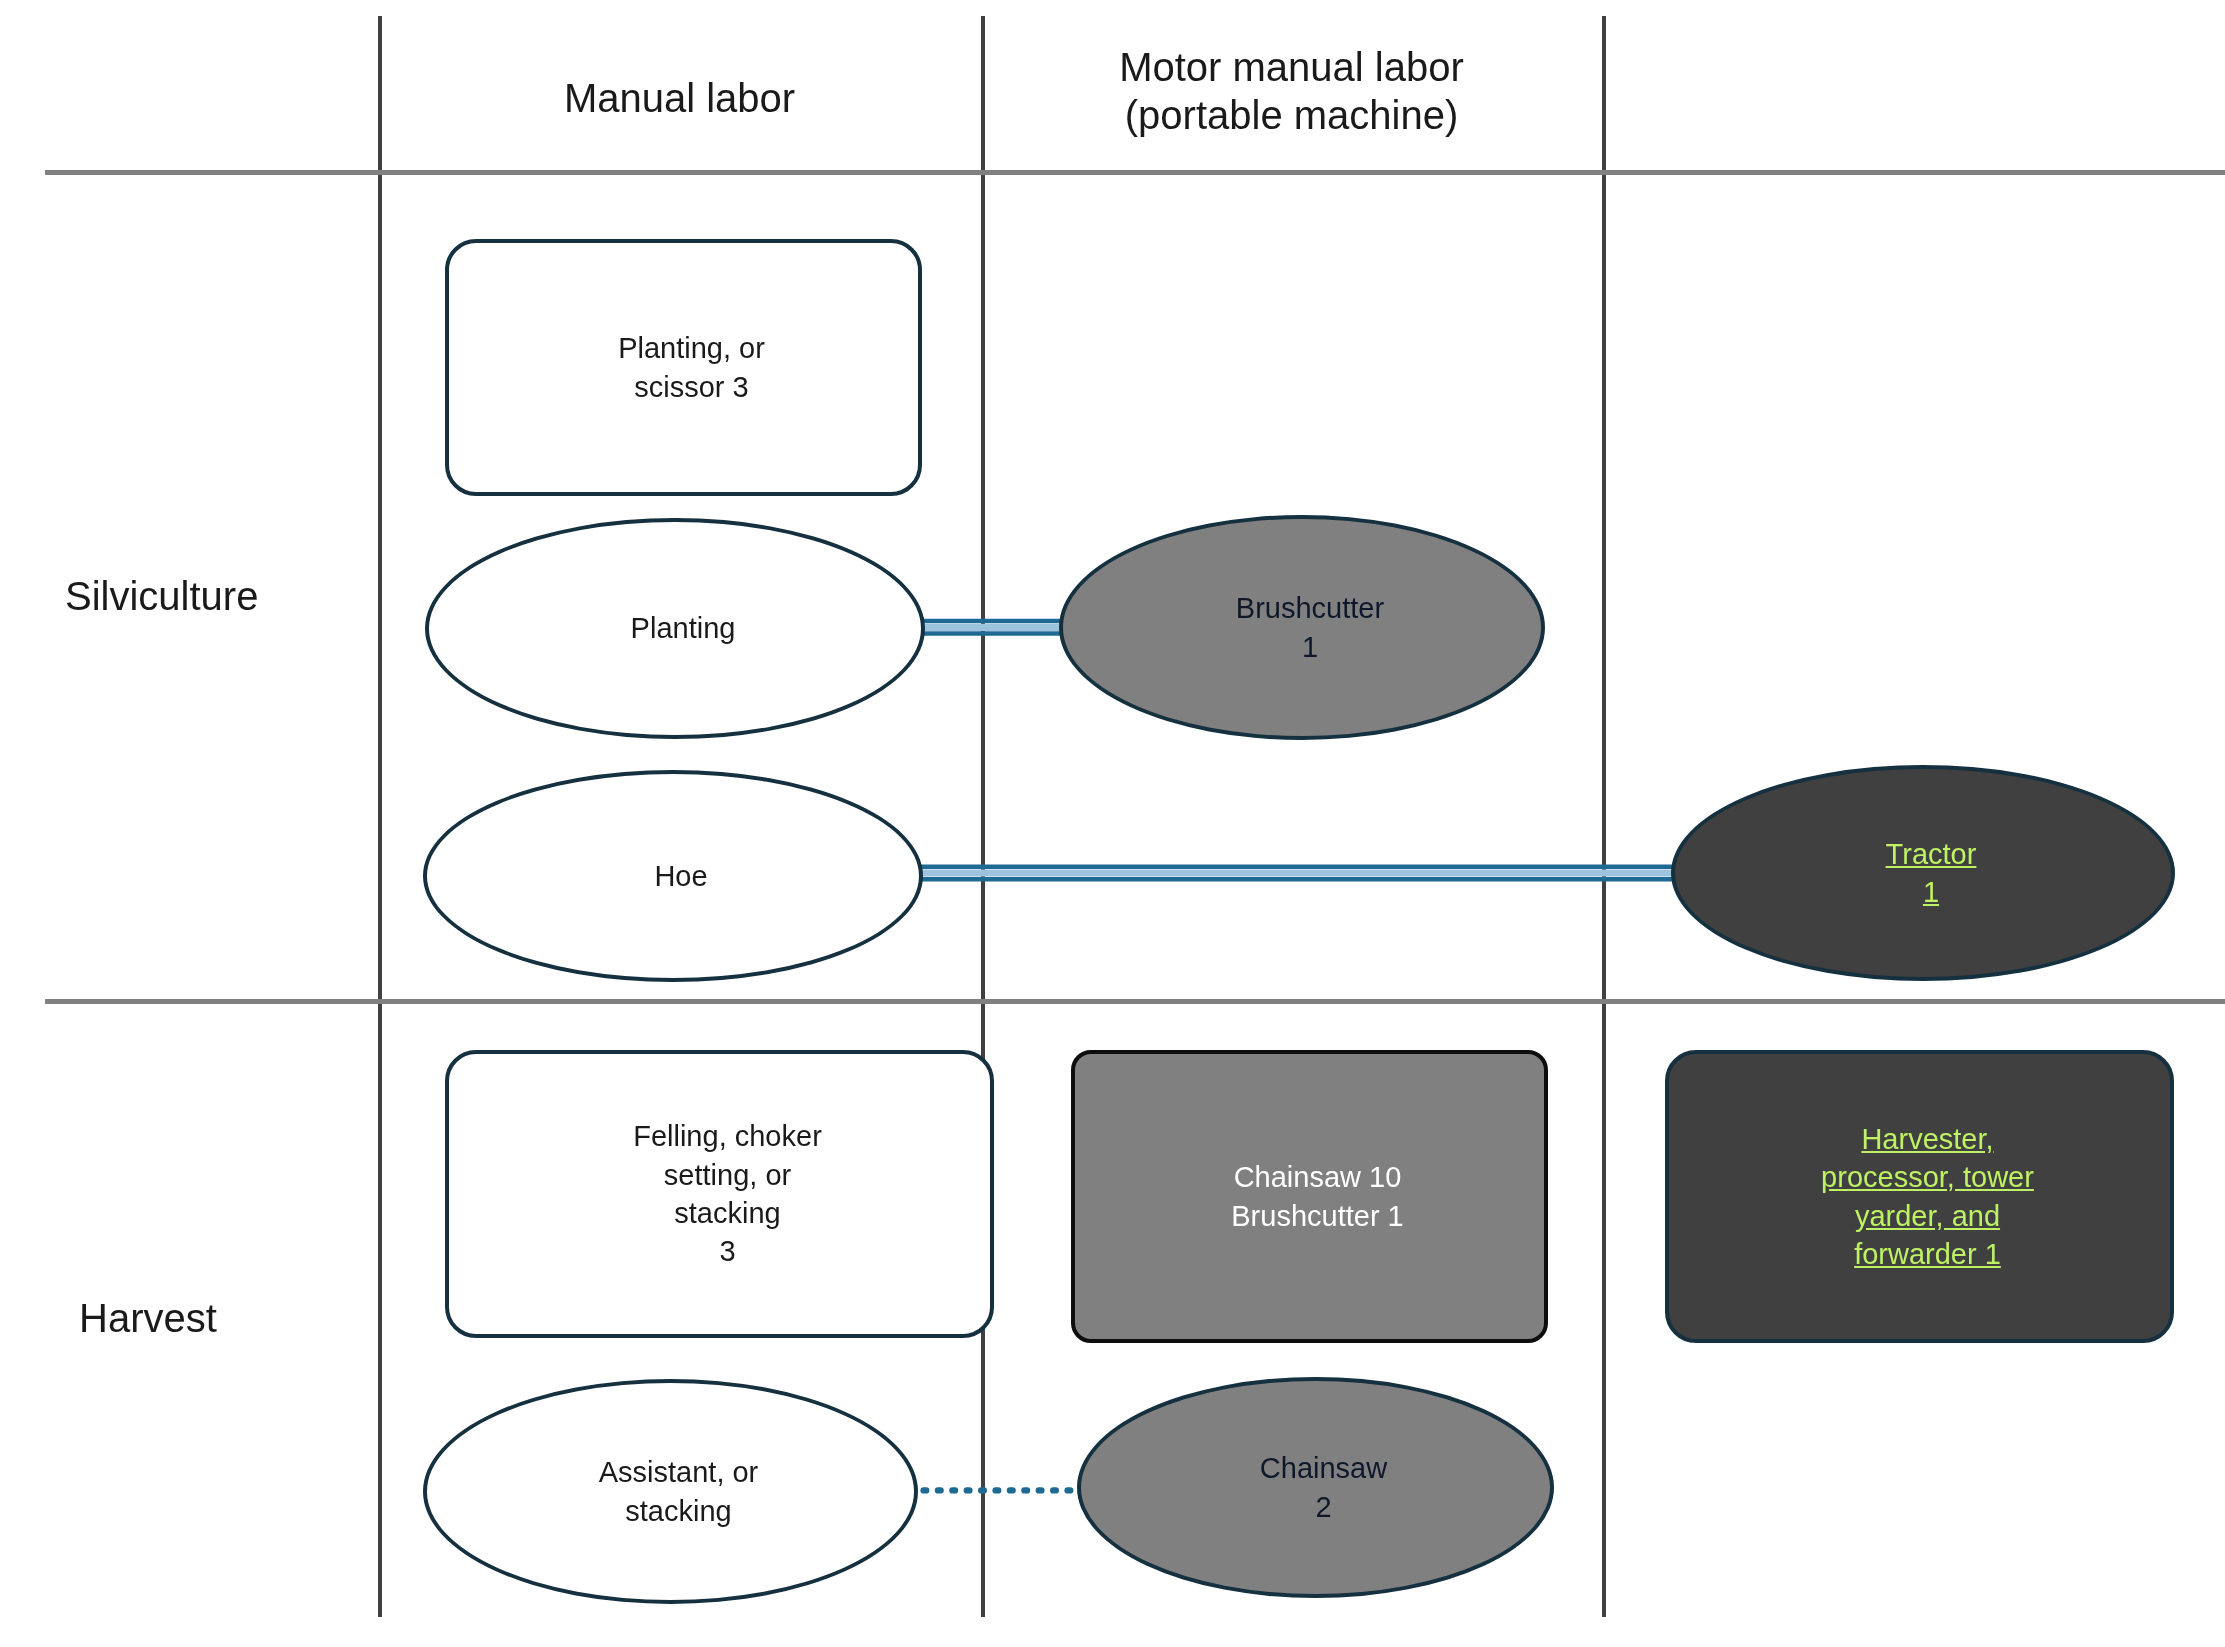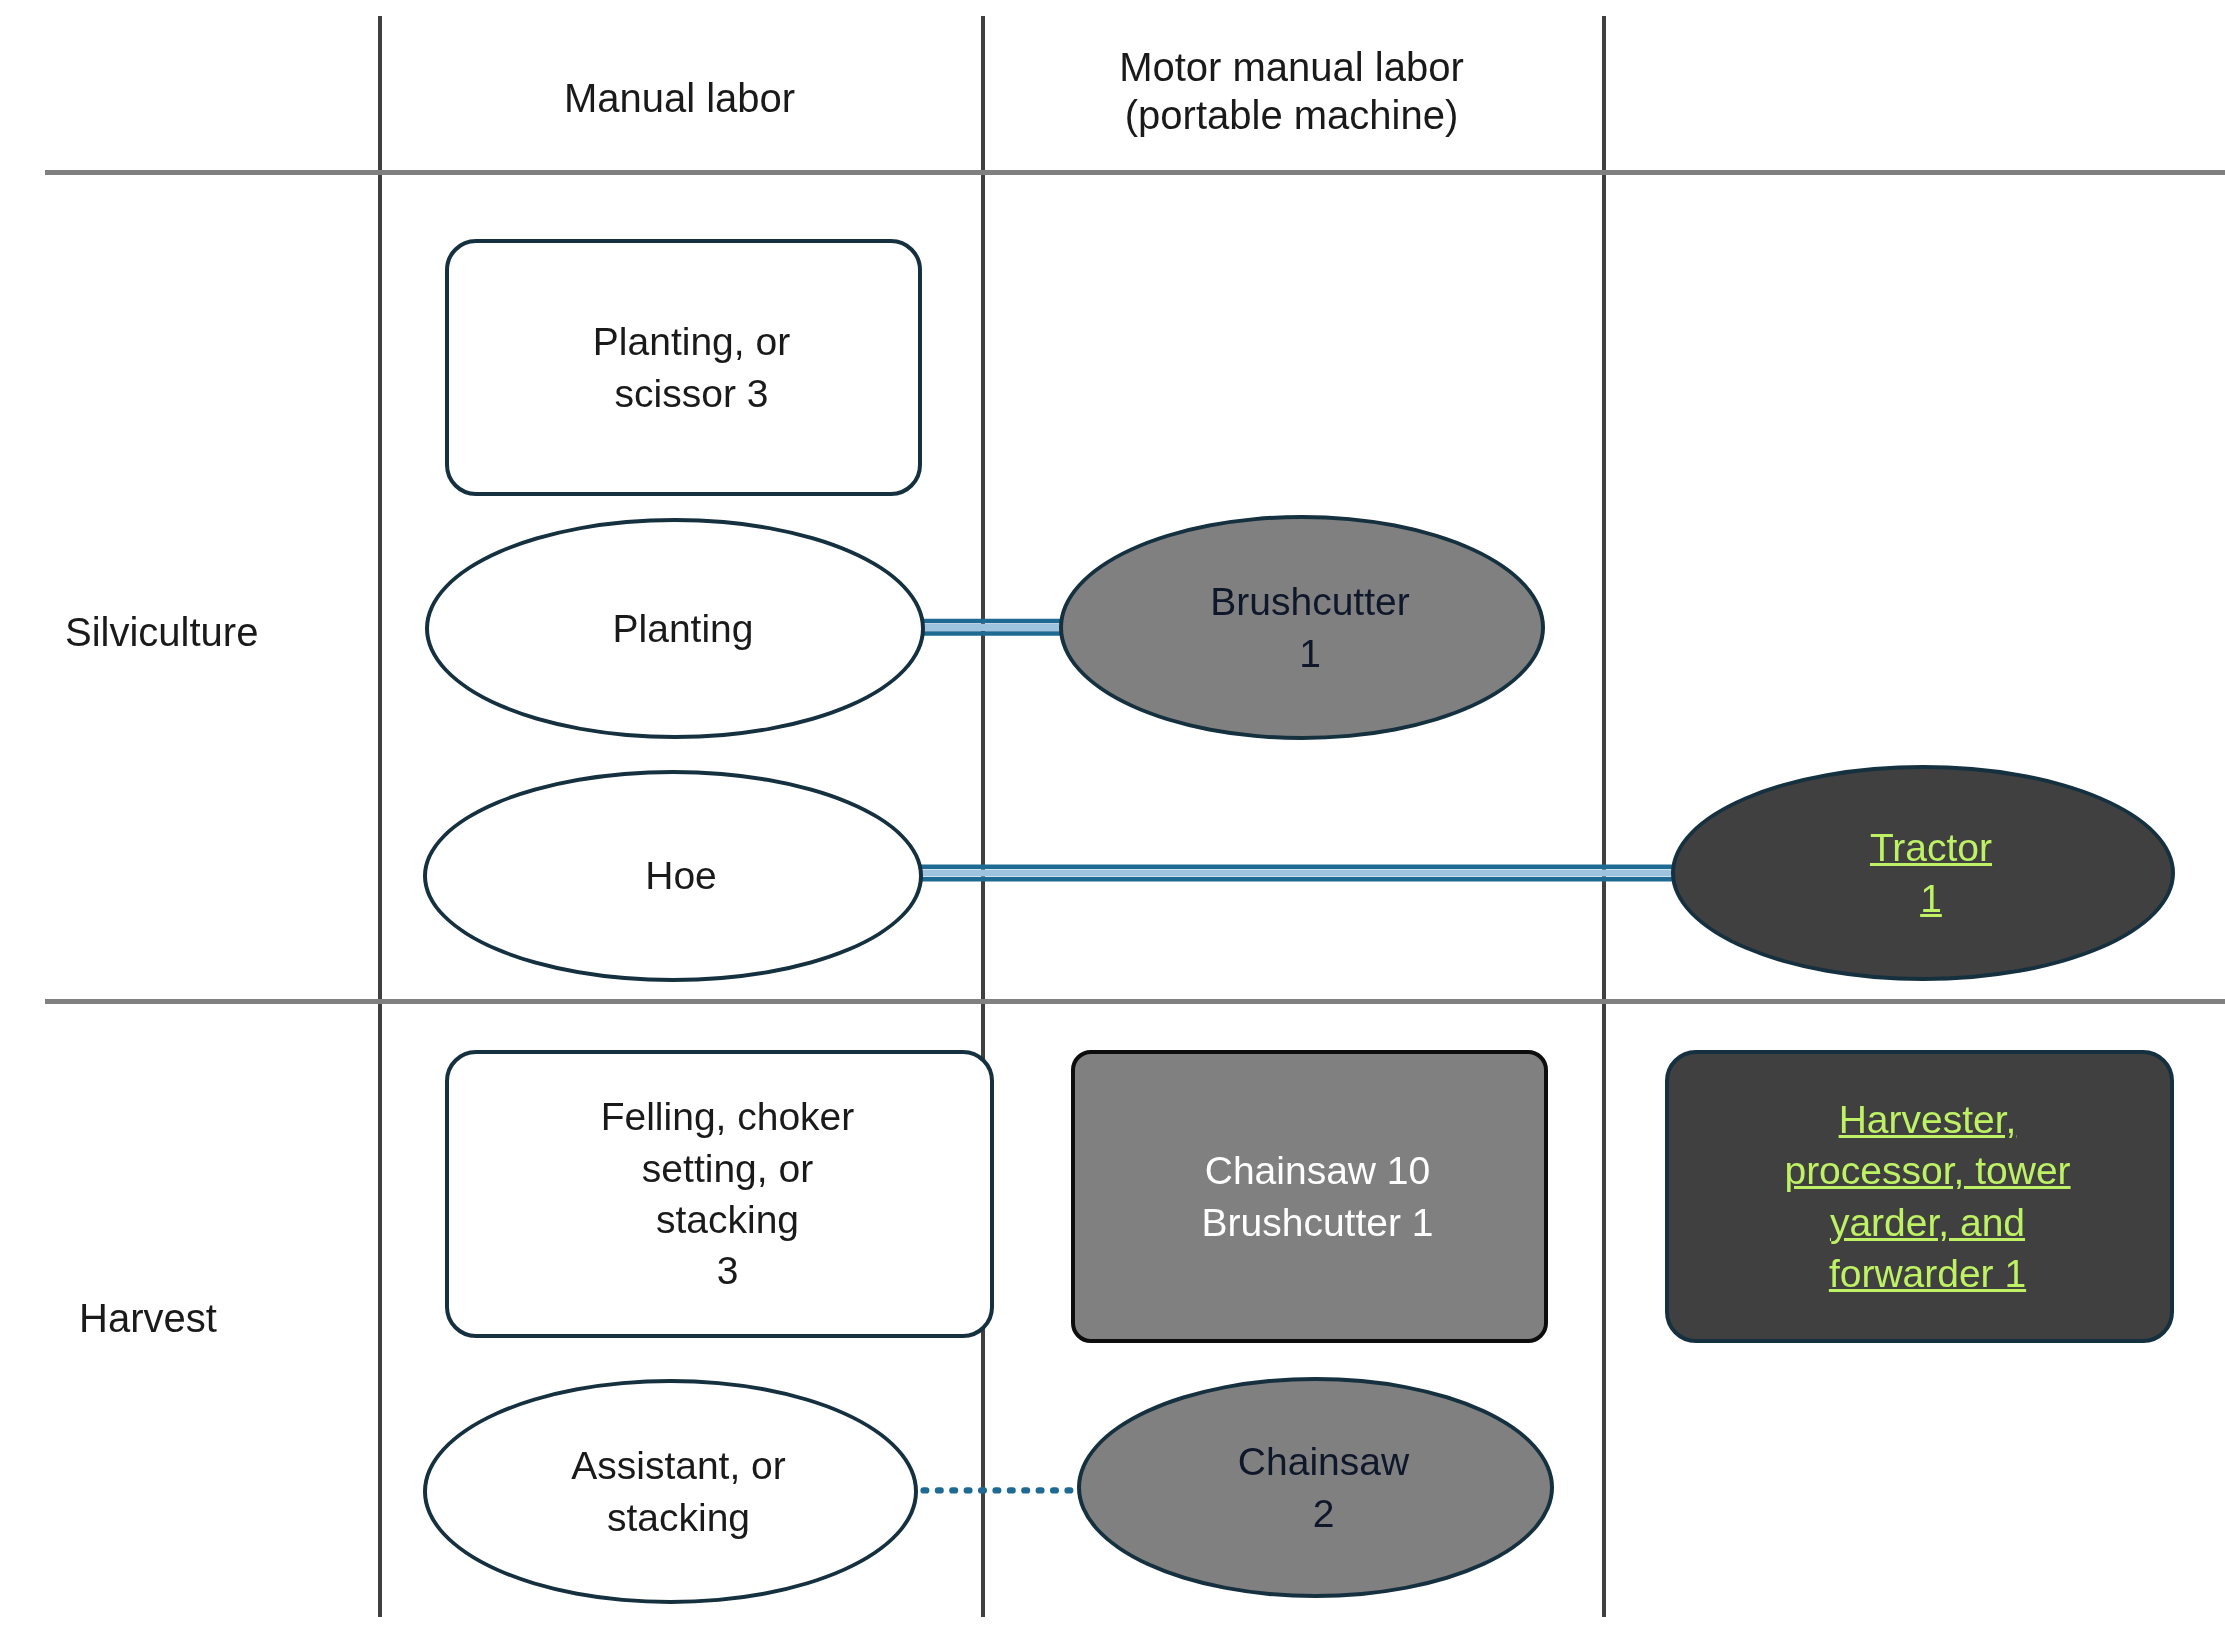--- a/index.html
+++ b/index.html
@@ -50,21 +50,21 @@
   }
 
   
   .node {
     position: absolute;
     display: flex;
     align-items: center;
     justify-content: center;
     text-align: center;
     box-sizing: border-box;
-    font-size: 39px;
+    font-size: 29px;
     line-height: 1.32;
     white-space: pre-line;
     z-index: 3;
     padding-left: 16px;
   }
   .node-rect {
     border-radius: 31px;
   }
   .node-ellipse {
     border-radius: 50%;
@@ -115,21 +115,21 @@
 
   <div class="hrule" style="top:170px; width:2181px;"></div>
   <div class="hrule" style="top:999px; width:2181px;"></div>
 
   <div class="col-head" style="left:387px; top:74px; width:585px;">Manual labor</div>
 
   <div class="col-head" style="left:990px; top:43px; width:603px;">Motor manual labor
 (portable machine)</div>
 
 
-  <div class="row-label" style="left:65px; top:572px;margin-top:36px;">Silviculture</div>
+  <div class="row-label" style="left:65px; top:572px;">Silviculture</div>
 
   <div class="row-label" style="left:79px; top:1294px;">Harvest</div>
 
   <svg id="connectors" viewBox="0 0 2473 1830" xmlns="http://www.w3.org/2000/svg">
 
     <g>
       <line x1="1025" y1="690" x2="1185" y2="690" stroke="#1f6a92" stroke-width="5"></line>
       <line x1="1025" y1="704" x2="1185" y2="704" stroke="#1f6a92" stroke-width="5"></line>
       <line x1="1025" y1="697" x2="1185" y2="697" stroke="#9dc3de" stroke-width="8"></line>
     </g>

